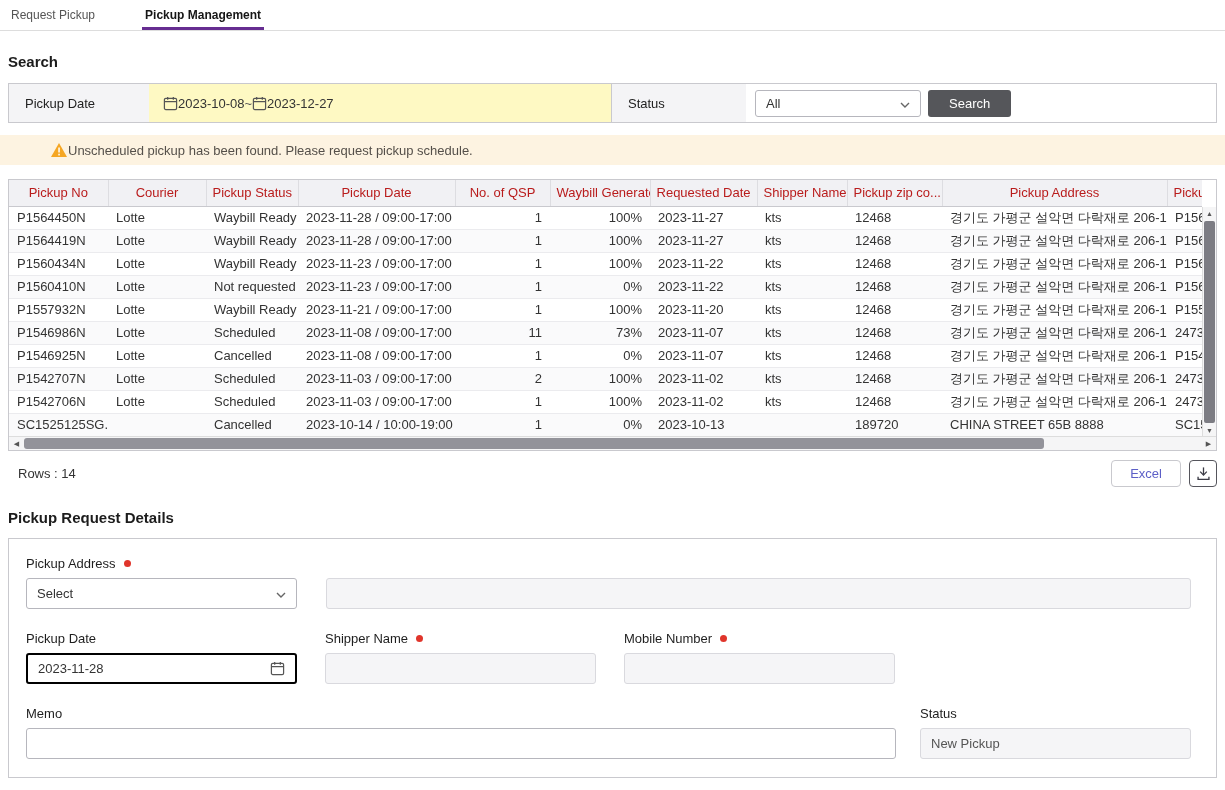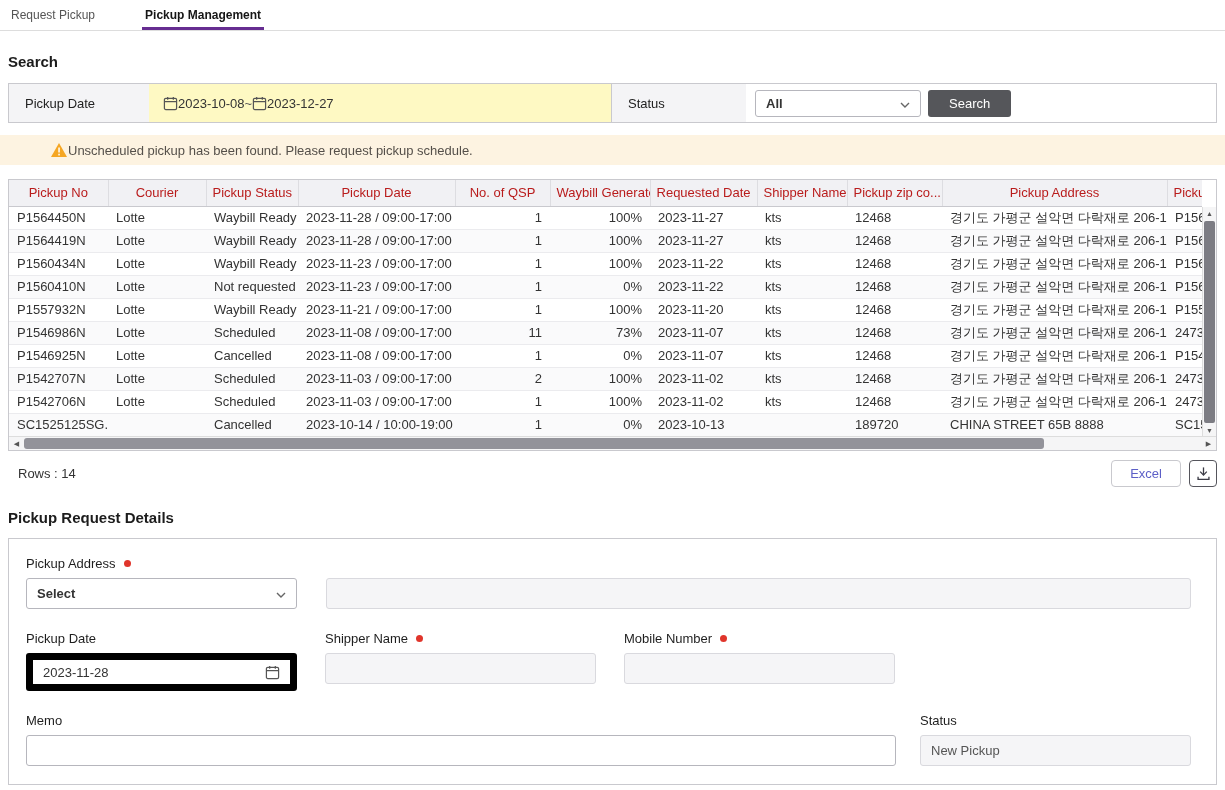--- a/index.html
+++ b/index.html
@@ -28,21 +28,21 @@
 
   
   .section-heading { font-size: 15px; font-weight: bold; color: #1c1c1c; margin: 22px 8px 0; }
 
   
   .search-bar { display: flex; align-items: stretch; border: 1px solid #c9c9ce; height: 40px; margin: 13px 8px 0; }
   .sb-label { width: 140px; background: #f4f4f6; display: flex; align-items: center; padding-left: 16px; color: #222; flex: none; }
   .sb-label.status-label { border-left: 1px solid #c9c9ce; width: 135px; }
   .sb-dates { width: 462px; flex: none; display: flex; align-items: center; gap: 0; padding-left: 14px; background: #fef9c3; }
   .sb-right { flex: 1; display: flex; align-items: center; gap: 7px; padding-left: 9px; background: #fff; }
-  .select { height: 27px; border: 1px solid #b6b6bd; border-radius: 3px; background: #fff; display: flex; align-items: center; justify-content: space-between; padding: 0 10px; width: 166px; cursor: pointer; color: #333; font-weight: bold; }
+  .select { height: 27px; border: 1px solid #b6b6bd; border-radius: 3px; background: #fff; display: flex; align-items: center; justify-content: space-between; padding: 0 10px; width: 166px; cursor: pointer; color: #333; }
   .search-btn { height: 27px; padding: 0 21px; background: var(--search-btn-bg); color: #fff; border: none; border-radius: 3px; font-size: 13px; font-family: inherit; cursor: pointer; }
   .cal-icon { display: inline-flex; align-items: center; cursor: pointer; }
   .tilde { color: #555; }
 
   
   .warning { margin-top: 12px; height: 30px; background: var(--warning-bg); display: flex; align-items: center; padding-left: 50px; color: #55504a; }
 
   
   .table-wrap { position: relative; margin: 14px 8px 0; border: 1px solid #c9c9ce; height: 272px; overflow: hidden; }
   table.grid { border-collapse: collapse; table-layout: fixed; width: 1193px; }
@@ -73,21 +73,21 @@
   .row { display: flex; }
   .addr-row { gap: 29px; }
   .triple { gap: 28px; margin-top: 22px; }
   .memo-row { justify-content: space-between; margin-top: 22px; }
   .wide-select { width: 271px; height: 31px; }
   .inp { height: 31px; border: 1px solid #b6b6bd; border-radius: 3px; padding: 0 10px; font-size: 13px; color: #333; font-family: inherit; background: #fff; }
   .inp.disabled { background: #f5f5f7; border-color: #d9d9de; color: #555; }
   .flex1 { flex: 1; }
   .w271 { width: 271px; }
   .w870 { width: 870px; }
-  .date-input { height: 31px; border: 7px solid #000000; border-radius: 3px; display: flex; align-items: center; justify-content: space-between; padding: 12px 10px; width: 271px; background: #fff; cursor: pointer; }
+  .date-input { height: 31px; border: 2px solid #000000; border-radius: 3px; display: flex; align-items: center; justify-content: space-between; padding: 12px 10px; width: 271px; background: #fff; cursor: pointer; }
 </style>
 </head>
 <body>
 
 <div class="tabs">
   <div class="tab">Request Pickup</div>
   <div class="tab active">Pickup Management</div>
 </div>
 
 <div class="section-heading">Search</div>

